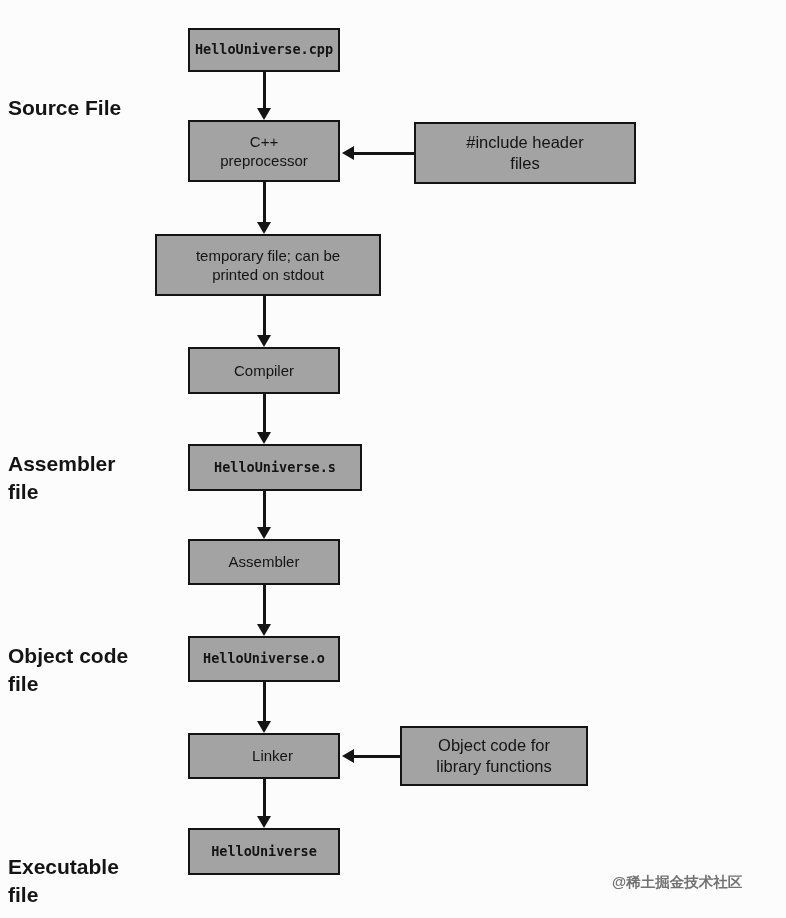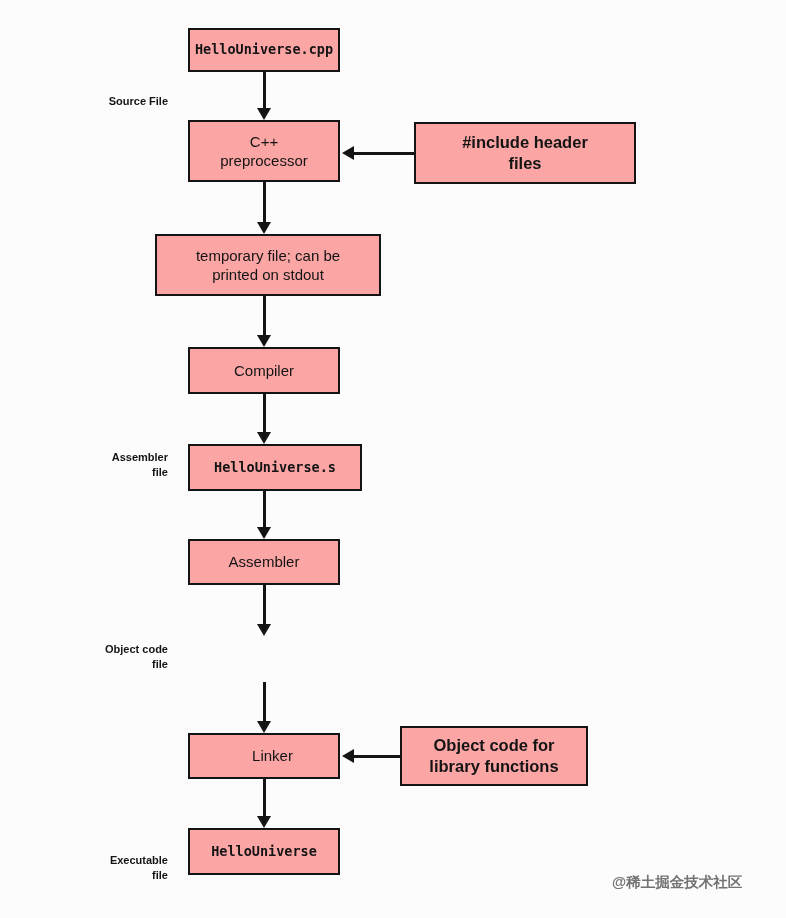--- a/index.html
+++ b/index.html
@@ -11,48 +11,48 @@
   #canvas {
     position: relative;
     width: 786px;
     height: 918px;
     background: #fcfcfc;
     overflow: hidden;
   }
   .node {
     position: absolute;
     border: 2px solid #141414;
-    background: #fca5a5;
+    background: #a3a3a3;
     display: flex;
     align-items: center;
     justify-content: center;
     text-align: center;
     color: #141414;
     font-size: 15px;
     line-height: 1.3;
     white-space: pre-line;
     box-sizing: border-box;
   }
   .mono {
     font-family: "DejaVu Sans Mono", monospace;
     font-weight: bold;
     font-size: 13.5px;
   }
   .note {
-    font-weight: bold;
+    font-weight: normal;
     font-size: 16.5px;
     text-align: center;
   }
   .side-label {
     position: absolute;
     left: 8px;
     width: 160px;
-    text-align: right;
+    text-align: left;
     font-weight: bold;
-    font-size: 11px;
+    font-size: 21px;
     color: #141414;
     line-height: 1.35;
     white-space: pre-line;
   }
   .v-arrow {
     position: absolute;
     width: 16px;
     display: flex;
     flex-direction: column;
     align-items: center;
@@ -115,20 +115,21 @@
 
   <div class="node" style="left:155px; top:234px; width:226px; height:62px;text-align:center;">temporary file; can be
 printed on stdout</div>
 
   <div class="node" style="left:188px; top:347px; width:152px; height:47px;">Compiler</div>
 
   <div class="node mono" style="left:188px; top:444px; width:174px; height:47px;">HelloUniverse.s</div>
 
   <div class="node" style="left:188px; top:539px; width:152px; height:46px;">Assembler</div>
 
+  <div class="node mono" style="left:188px; top:636px; width:152px; height:46px;">HelloUniverse.o</div>
 
   <div class="node" style="left:188px; top:733px; width:152px; height:46px;padding-left:17px;">Linker</div>
 
   <div class="node mono" style="left:188px; top:828px; width:152px; height:47px;">HelloUniverse</div>
 
   <div class="node note" style="left:414px; top:122px; width:222px; height:62px;">#include header
 files</div>
 
   <div class="node note" style="left:400px; top:726px; width:188px; height:60px;">Object code for
 library functions</div>

